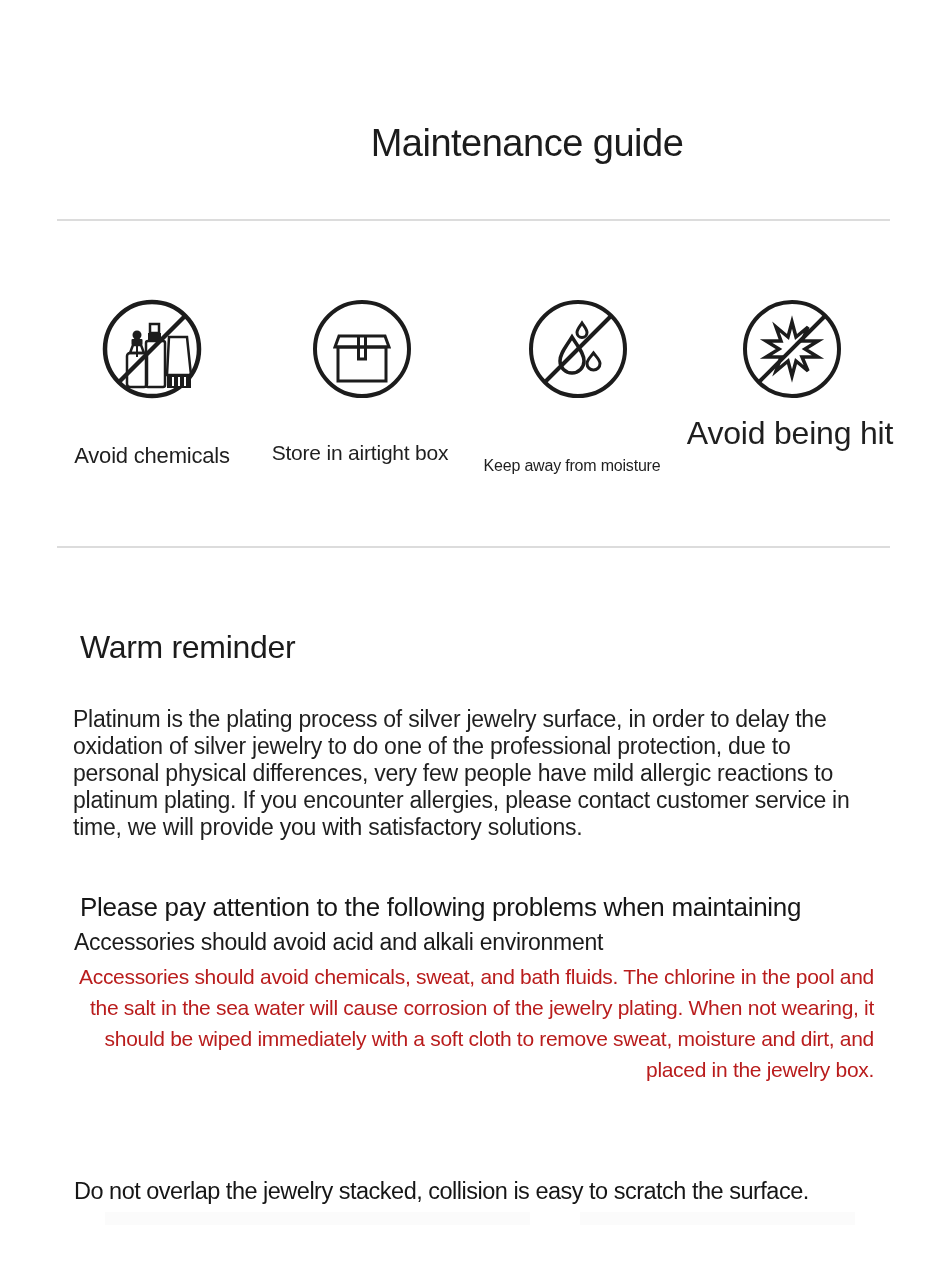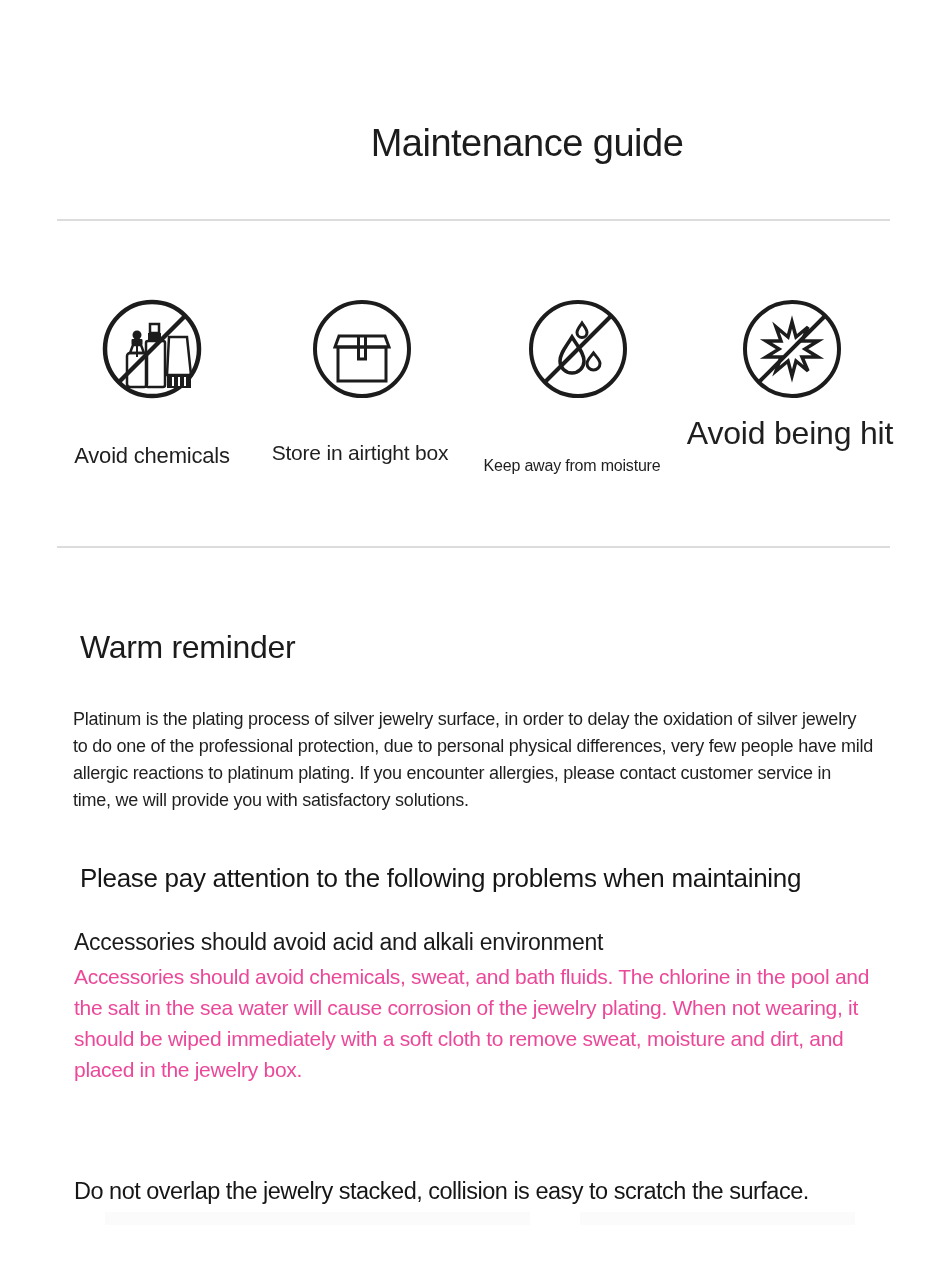--- a/index.html
+++ b/index.html
@@ -43,37 +43,37 @@
   .care-label-1 { left: 360px; top: 429px; font-size: 21px; }
   .care-label-2 { left: 572px; top: 445px; font-size: 16px; }
   .care-label-3 { left: 790px; top: 403px; font-size: 32px; }
   .h-warm {
     left: 80px; top: 617px;
     font-size: 32px; font-weight: 400;
     letter-spacing: -0.3px; color: #1b1b1b;
   }
   .warm-body {
     left: 73px; top: 694px; width: 800px;
-    font-size: 18px; line-height: 27px;
+    font-size: 23px; line-height: 27px;
     letter-spacing: -0.25px; color: #1f1f1f;
   }
   .h-attention {
-    left: 80px; top: 851px;
+    left: 80px; top: 880px;
     font-size: 26px; font-weight: 400;
     letter-spacing: -0.3px; white-space: nowrap; color: #161616;
   }
   .h-sub {
     left: 74px; top: 917px;
     font-size: 23px; font-weight: 400;
     letter-spacing: -0.3px; white-space: nowrap; color: #1a1a1a;
   }
   .para-acid {
     left: 74px; top: 949px; width: 800px;
     font-size: 21px; line-height: 31px;
-    letter-spacing: -0.3px; color: #ec4899;
+    letter-spacing: -0.3px; color: #b91c1c; text-align: right;
   }
   .para-replace {
     left: 74px; top: 1078px; width: 812px;
     font-size: 19px; line-height: 27.5px;
     letter-spacing: -0.25px; color: #1b1b1b;
   }
   .para-overlap {
     left: 74px; top: 1166px;
     font-size: 23.5px; letter-spacing: -0.5px;
     white-space: nowrap; color: #161616;

